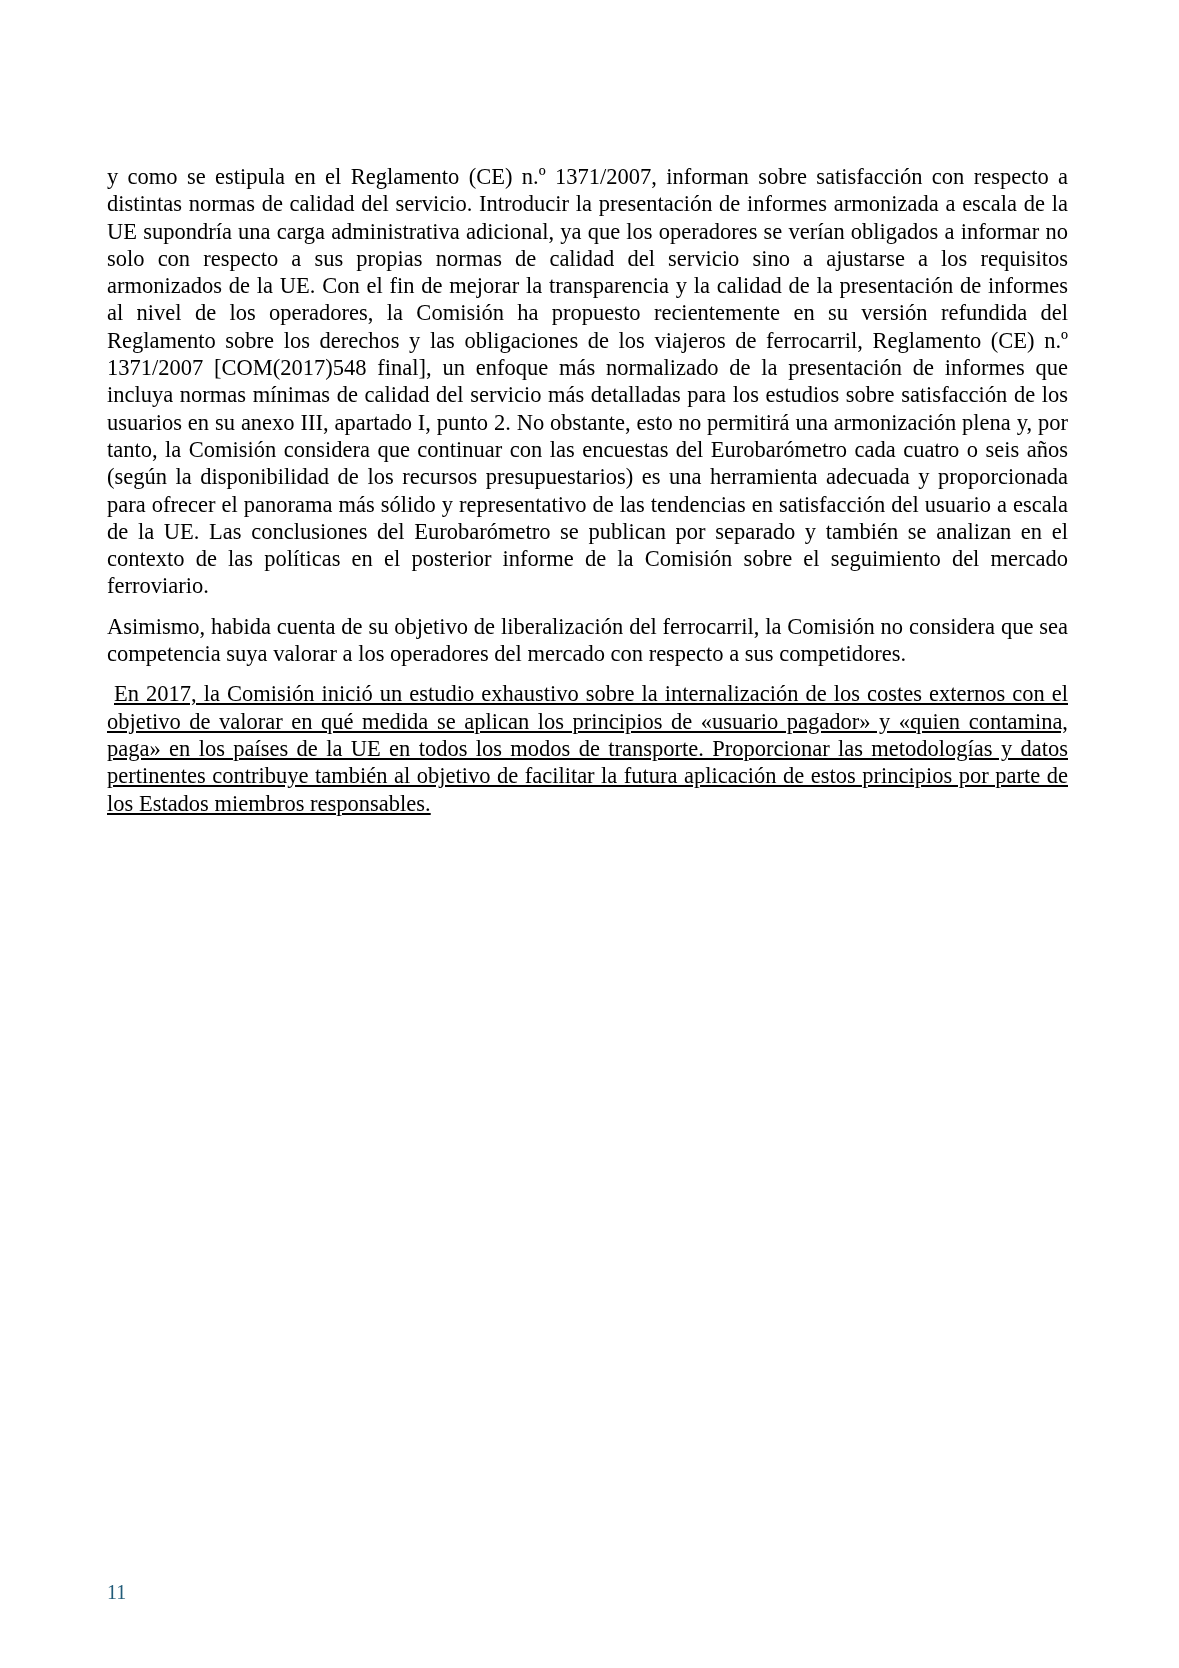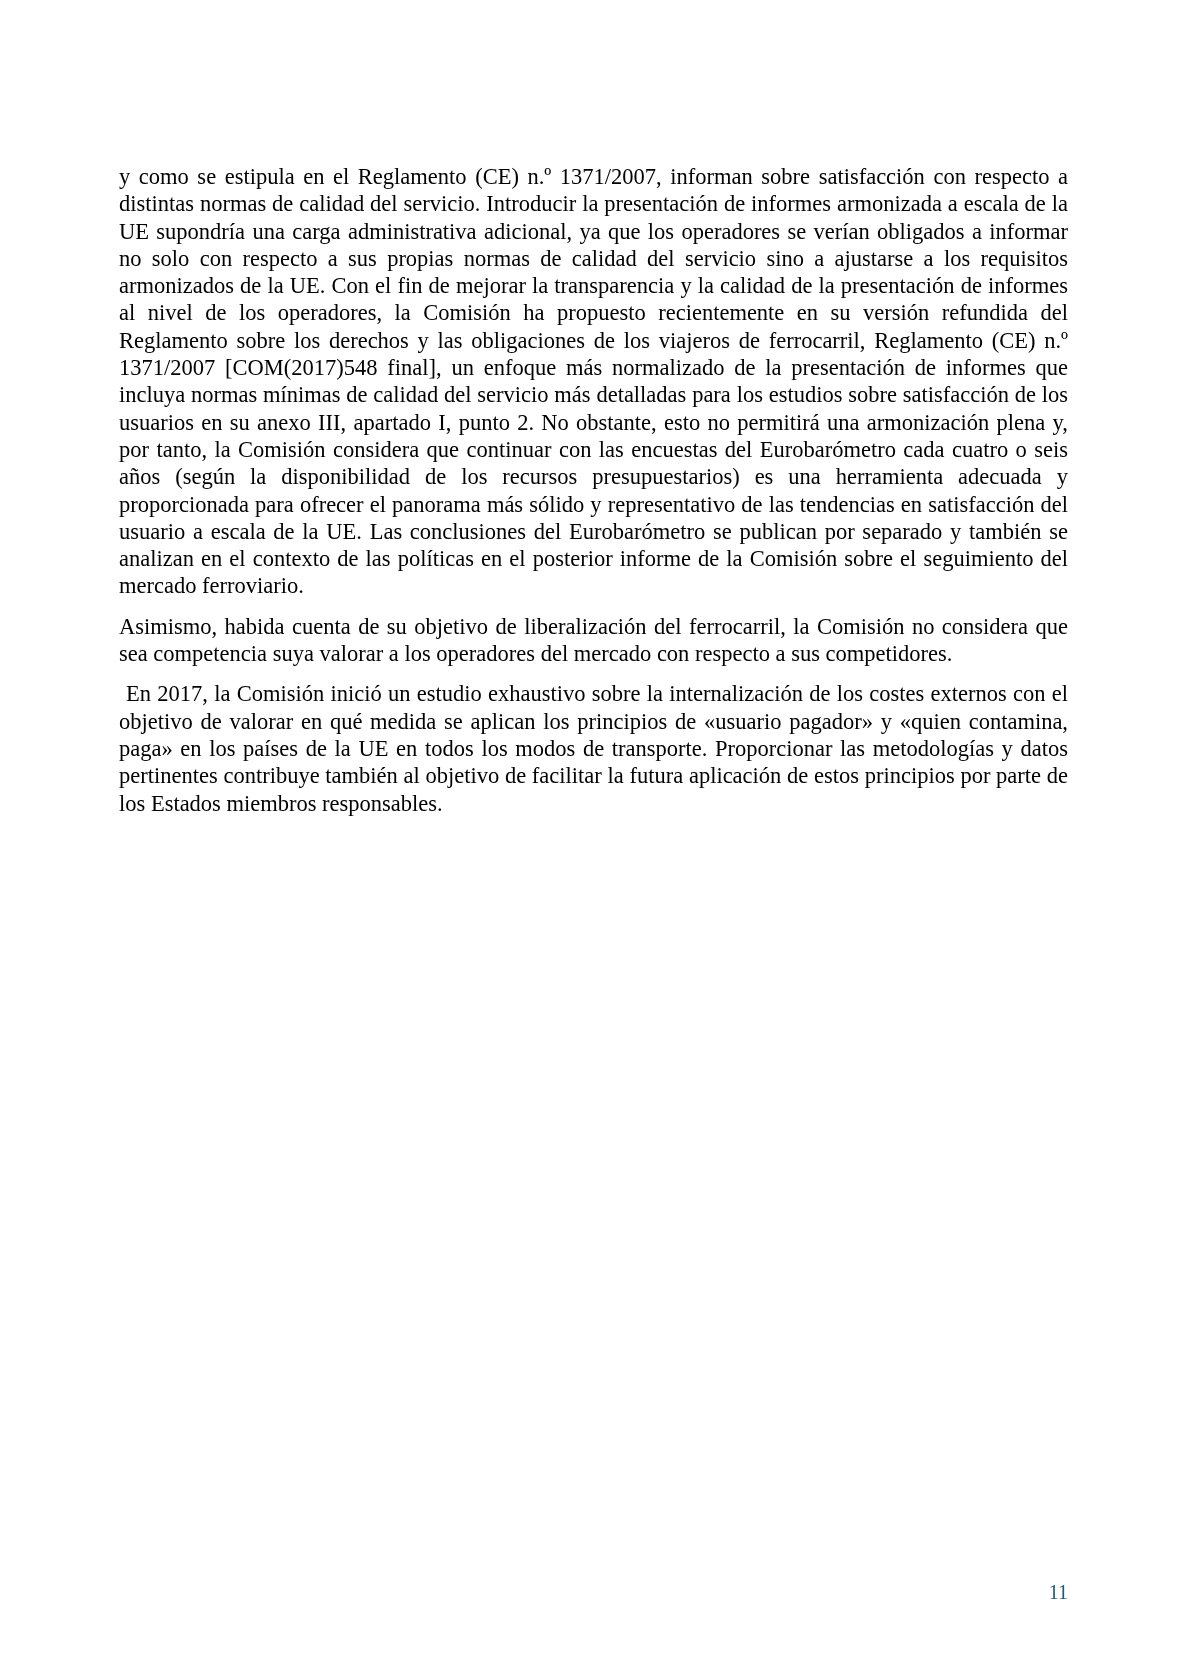--- a/index.html
+++ b/index.html
@@ -17,35 +17,36 @@
     color: #000000;
     overflow: hidden;
   }
   .text-block {
     position: absolute;
     top: 163px;
     left: 107px;
     width: 961px;
   }
   .text-block p {
-    margin: 0 0 13px 12px;
+    margin: 0 0 13px 0;
     font-size: 22.5px;
     line-height: 27.3px;
     text-align: justify;
     color: #000000;
   }
   .text-block p.indent-first {
     text-indent: 7px;
+    text-decoration: underline;
   }
   .page-footer {
     position: absolute;
     top: 1581px;
     left: 107px;
     width: 961px;
-    text-align: right;
+    text-align: left;
   }
   .page-number {
     font-family: "Liberation Serif", "DejaVu Serif", serif;
     font-size: 20px;
     color: #215b78;
   }
 </style>
 </head>
 <body>
 

